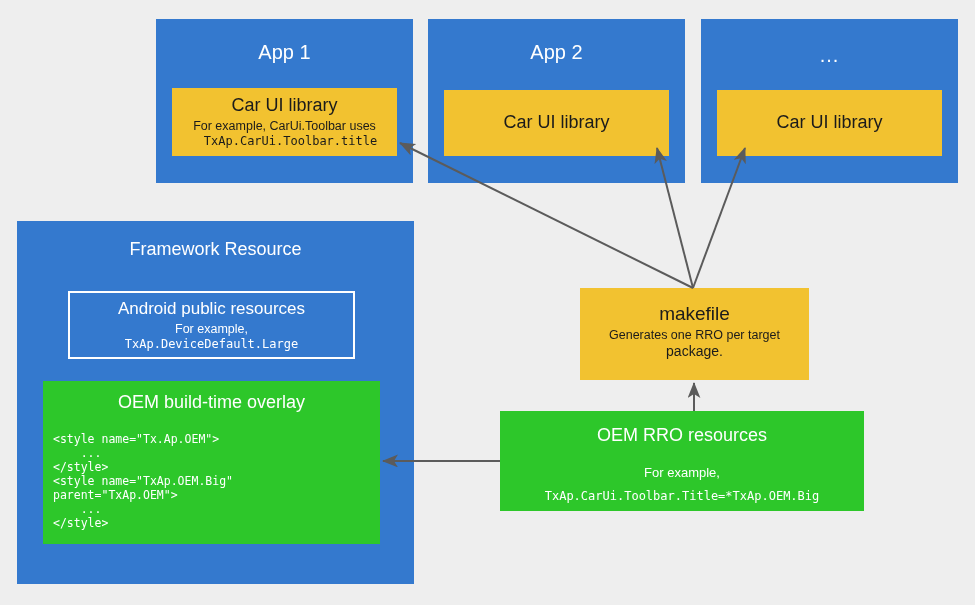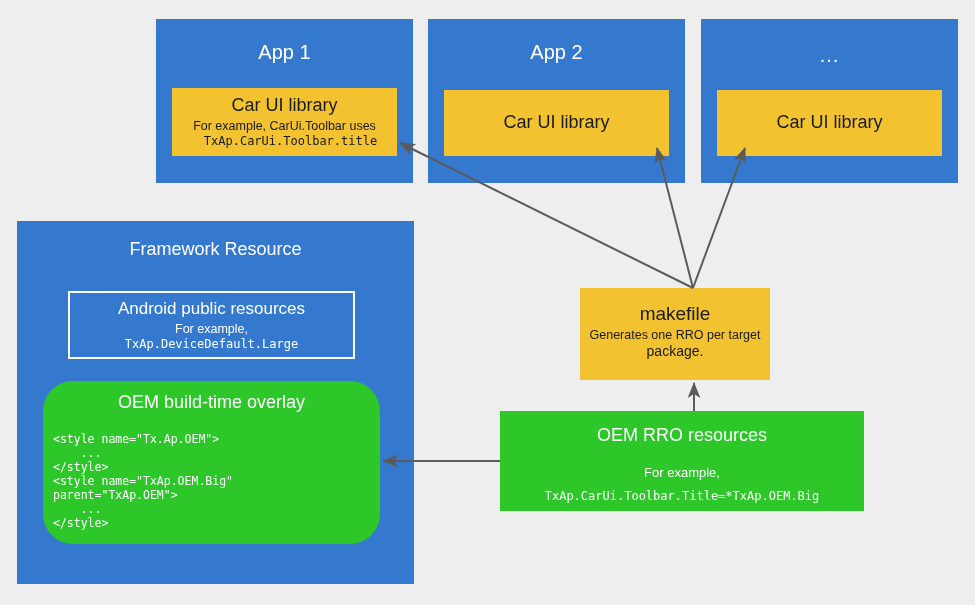--- a/index.html
+++ b/index.html
@@ -94,32 +94,32 @@
   <div class="box blue" style="left:17px; top:221px; width:397px; height:363px;">
     <div class="ttl ttl-white" style="top:18px; font-size:18px;">Framework Resource</div>
   </div>
 
   <div class="box outline" style="left:68px; top:291px; width:287px; height:68px;">
     <div class="ttl ttl-white" style="top:6px; font-size:17px;">Android public resources</div>
     <div class="sub ttl-white" style="top:29px; font-size:12.5px;">For example,</div>
     <div class="sub ttl-white mono" style="top:44px; font-size:12px;">TxAp.DeviceDefault.Large</div>
   </div>
 
-  <div class="box green" style="left:43px; top:381px; width:337px; height:163px;border-radius:30px;">
+  <div class="box green" style="left:43px; top:381px; width:337px; height:163px;">
     <div class="ttl ttl-white" style="top:11px; font-size:18px;">OEM build-time overlay</div>
     <div class="code-block" style="left:10px; top:51px;">&lt;style name="Tx.Ap.OEM"&gt;
     ...
 &lt;/style&gt;
 &lt;style name="TxAp.OEM.Big"
 parent="TxAp.OEM"&gt;
     ...
 &lt;/style&gt;</div>
   </div>
 
-  <div class="box yellow" style="left:580px; top:288px; width:190px; height:92px;">
+  <div class="box yellow" style="left:580px; top:288px; width:229px; height:92px;">
     <div class="ttl ttl-black" style="top:15px; font-size:19px;">makefile</div>
     <div class="sub ttl-black" style="top:40px; font-size:12.5px;">Generates one RRO per target</div>
     <div class="sub ttl-black" style="top:55px; font-size:14px;">package.</div>
   </div>
 
   <div class="box green" style="left:500px; top:411px; width:364px; height:100px;">
     <div class="ttl ttl-white" style="top:14px; font-size:18px;">OEM RRO resources</div>
     <div class="sub ttl-white" style="top:54px; font-size:13px;">For example,</div>
     <div class="sub ttl-white mono" style="top:78px; font-size:12px;">TxAp.CarUi.Toolbar.Title=*TxAp.OEM.Big</div>
   </div>

